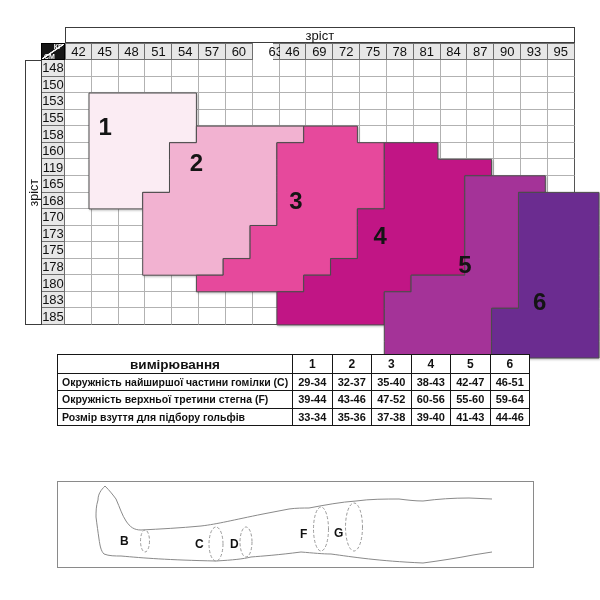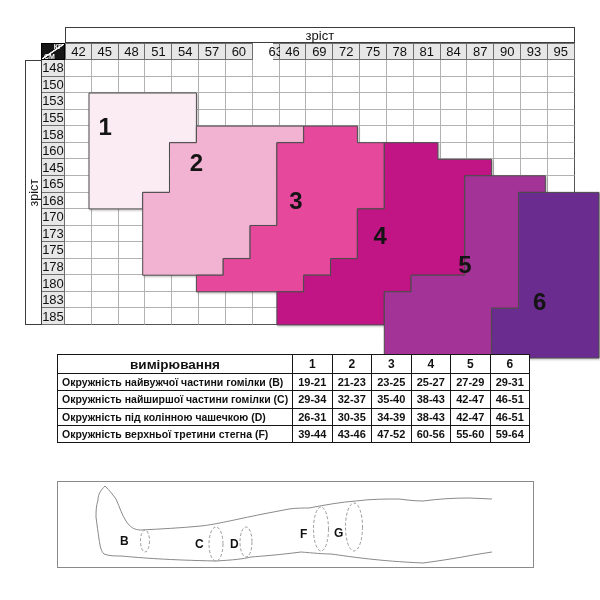--- a/index.html
+++ b/index.html
@@ -88,21 +88,21 @@
     <div class="wcell" style="grid-area: 2 / 17;">87</div>
     <div class="wcell" style="grid-area: 2 / 18;">90</div>
     <div class="wcell" style="grid-area: 2 / 19;">93</div>
     <div class="wcell" style="grid-area: 2 / 20;">95</div>
     <div class="hcell" style="grid-row: 3;">148</div>
     <div class="hcell" style="grid-row: 4;">150</div>
     <div class="hcell" style="grid-row: 5;">153</div>
     <div class="hcell" style="grid-row: 6;">155</div>
     <div class="hcell" style="grid-row: 7;">158</div>
     <div class="hcell" style="grid-row: 8;">160</div>
-    <div class="hcell" style="grid-row: 9;">145</div>
+    <div class="hcell" style="grid-row: 9;">119</div>
     <div class="hcell" style="grid-row: 10;">165</div>
     <div class="hcell" style="grid-row: 11;">168</div>
     <div class="hcell" style="grid-row: 12;">170</div>
     <div class="hcell" style="grid-row: 13;">173</div>
     <div class="hcell" style="grid-row: 14;">175</div>
     <div class="hcell" style="grid-row: 15;">178</div>
     <div class="hcell" style="grid-row: 16;">180</div>
     <div class="hcell" style="grid-row: 17;">183</div>
     <div class="hcell" style="grid-row: 18;">185</div>
     <div class="dcell" style="grid-area: 3 / 2;"></div>
@@ -427,54 +427,45 @@
     <th class="tnum">1</th>
         <th class="tnum">2</th>
         <th class="tnum">3</th>
         <th class="tnum">4</th>
         <th class="tnum">5</th>
         <th class="tnum">6</th>
       </tr>
   </thead>
   <tbody id="mtbody">
       <tr>
-        <td class="lab">Окружність найвужчої частини гомілки (B)</td>
-        <td class="val">19-21</td>
-        <td class="val">21-23</td>
-        <td class="val">23-25</td>
-        <td class="val">25-27</td>
-        <td class="val">27-29</td>
-        <td class="val">29-31</td>
-      </tr>
-      <tr>
         <td class="lab">Окружність найширшої частини гомілки (C)</td>
         <td class="val">29-34</td>
         <td class="val">32-37</td>
         <td class="val">35-40</td>
-        <td class="val">38-43</td>
-        <td class="val">42-47</td>
-        <td class="val">46-51</td>
-      </tr>
-      <tr>
-        <td class="lab">Окружність під колінною чашечкою (D)</td>
-        <td class="val">26-31</td>
-        <td class="val">30-35</td>
-        <td class="val">34-39</td>
         <td class="val">38-43</td>
         <td class="val">42-47</td>
         <td class="val">46-51</td>
       </tr>
       <tr>
         <td class="lab">Окружність верхньої третини стегна (F)</td>
         <td class="val">39-44</td>
         <td class="val">43-46</td>
         <td class="val">47-52</td>
         <td class="val">60-56</td>
         <td class="val">55-60</td>
         <td class="val">59-64</td>
+      </tr>
+      <tr>
+        <td class="lab">Розмір взуття для підбору гольфів</td>
+        <td class="val">33-34</td>
+        <td class="val">35-36</td>
+        <td class="val">37-38</td>
+        <td class="val">39-40</td>
+        <td class="val">41-43</td>
+        <td class="val">44-46</td>
       </tr>
     </tbody>
 </table>
 
 <div class="legbox">
   <svg width="475" height="85" viewBox="0 0 475 85">
     <path class="legline" d="M47,4 C52,9 55,13 58,17 C62,26 64,33 68,39 C72,45 76,48 83,48 C102,47 122,46 143,44 C160,42 175,38 205,32 L231,27 C238,26 245,26 251,26 C267,23 283,20 298,19 C312,17 328,17 341,17 C349,18 357,19 365,19 C380,17 395,16 411,16 L434,17"></path>
     <path class="legline" d="M47,4 C43,8 40,12 40,18 C38,24 38,30 38,35 C39,43 40,50 41,57 C42,64 43,69 46,72 C51,74 57,74 63,74 C85,76 110,78 158,79 C175,78 185,77 193,75 C205,74 220,73 243,70 C255,71 265,72 273,72 C295,75 320,79 365,81 C380,79 400,76 415,73 L434,70"></path>
     <g id="leg-points">
         <ellipse cx="87" cy="59" rx="4.5" ry="11" class="mell"></ellipse>

